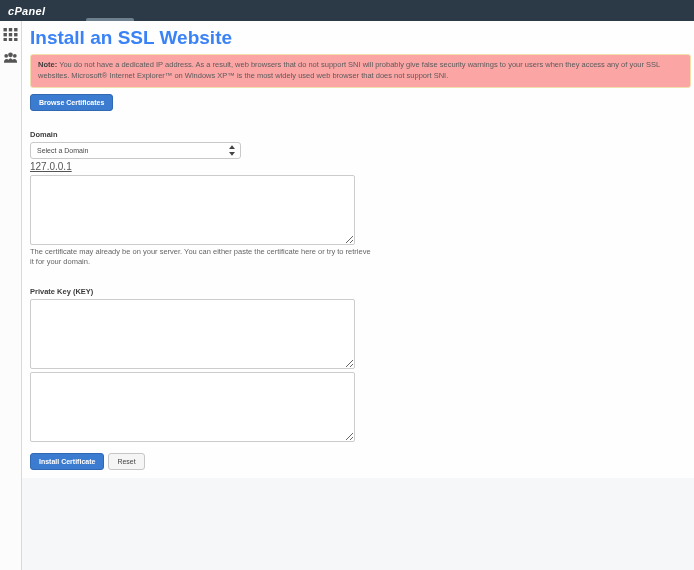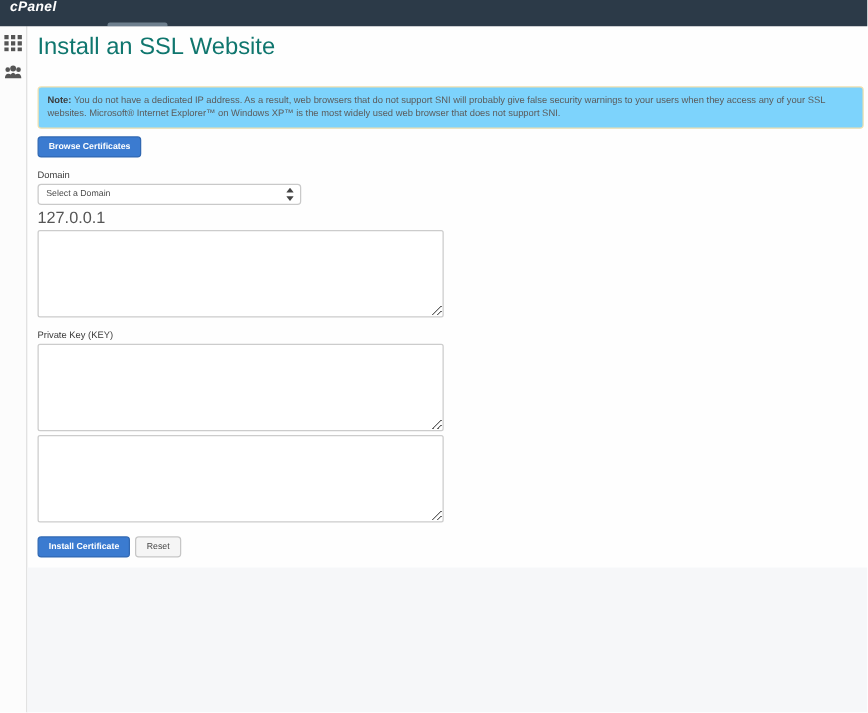--- a/index.html
+++ b/index.html
@@ -6,21 +6,21 @@
   html,body { margin:0; padding:0; }
   body {
     width:694px; height:570px; overflow:hidden;
     background:#ffffff;
     font-family:"Liberation Sans", sans-serif;
     -webkit-font-smoothing:antialiased;
   }
   
   .header {
     position:relative; height:21px; background:#2c3a48;
-    display:flex; align-items:flex-start; padding-left:8px;
+    display:flex; align-items:center; padding-left:8px;
   }
   .logo {
     color:#ffffff; font-style:italic; font-weight:bold;
     font-size:11px; letter-spacing:.3px;
   }
   .header-highlight {
     position:absolute; left:86px; bottom:0; width:48px; height:3px;
     background:rgba(190,212,228,.45); border-radius:2px 2px 0 0;
   }
   
@@ -29,45 +29,45 @@
     width:22px; background:#fcfcfc; border-right:1px solid #d9d9d9;
     padding-top:6px; display:flex; flex-direction:column; align-items:center; gap:10px;
     flex:0 0 22px;
   }
   .side-icon { width:15px; height:14px; color:#555; cursor:pointer; }
   .side-icon svg { display:block; width:100%; height:100%; }
   .rightcol { flex:1; display:flex; flex-direction:column; min-width:0; background:#fefefe; }
   .main { padding:0 3px 8px 8px; }
   
   h1.page-title {
-    margin:6px 0 0 0; font-size:19px; font-weight:400; color:#0f766e;
+    margin:6px 0 0 0; font-size:19px; font-weight:700; color:#3b82f6;
   }
   .note {
-    margin-top:20px; background:#7dd3fc; border:1px solid #efe0ae;
+    margin-top:5px; background:#fca5a5; border:1px solid #efe0ae;
     border-radius:3px; padding:5px 7px;
     font-size:7.5px; line-height:1.45; color:#5b5b5b;
   }
   .note .note-label { font-weight:700; color:#3d3d3d; }
   .btn { display:inline-block; cursor:pointer; border-radius:3px; font-family:inherit; }
   .btn-primary {
     margin-top:6px; background:#3b7bd0; border:1px solid #3168b2; color:#fff;
     font-size:7px; font-weight:700; padding:4px 8px;
   }
   .field-label {
-    display:block; font-size:7.5px; font-weight:400; color:#3b3b3b; margin-top:9px;
+    display:block; font-size:7.5px; font-weight:700; color:#3b3b3b; margin-top:19px;
   }
   .select {
     margin-top:3px; width:211px; height:17px; background:#fff;
     border:1px solid #c9c9c9; border-radius:3px;
     display:flex; align-items:center; justify-content:space-between;
     padding:0 5px 0 6px; font-size:7px; color:#4a4a4a; cursor:pointer;
   }
   .stepper { width:6px; height:11px; color:#444; }
   .stepper svg { display:block; width:100%; height:100%; }
-  .ip-value { font-size:13px; color:#555; margin-top:2px; }
+  .ip-value { font-size:10px; color:#555; margin-top:2px;text-decoration:underline; }
   textarea.ta {
     display:block; margin-top:3px; width:325px; height:70px;
     border:1px solid #cccccc; border-radius:2px; background:#fff;
     resize:both; font-size:7.5px; font-family:inherit; padding:3px;
   }
   .help {
     margin-top:2px; width:345px; font-size:7.5px; line-height:1.4; color:#666;
   }
   .actions { margin-top:11px; display:flex; gap:4px; align-items:center; }
   .actions .btn-primary { margin-top:0; }
@@ -130,20 +130,21 @@
           <svg viewBox="0 0 8 14" fill="currentColor">
             <polygon points="4,0 8,5 0,5"></polygon>
             <polygon points="4,14 8,9 0,9"></polygon>
           </svg>
         </span>
       </div>
 
       <div class="ip-value">127.0.0.1</div>
 
       <textarea class="ta" style=""></textarea>
+      <div class="help">The certificate may already be on your server. You can either paste the certificate here or try to retrieve it for your domain.</div>
 
       <label class="field-label">Private Key (KEY)</label>
       <textarea class="ta" style=""></textarea>
 
       <textarea class="ta" style=""></textarea>
 
       <div class="actions">
         <button class="btn btn-primary">Install Certificate</button>
         <button class="btn btn-default">Reset</button>
       </div>

